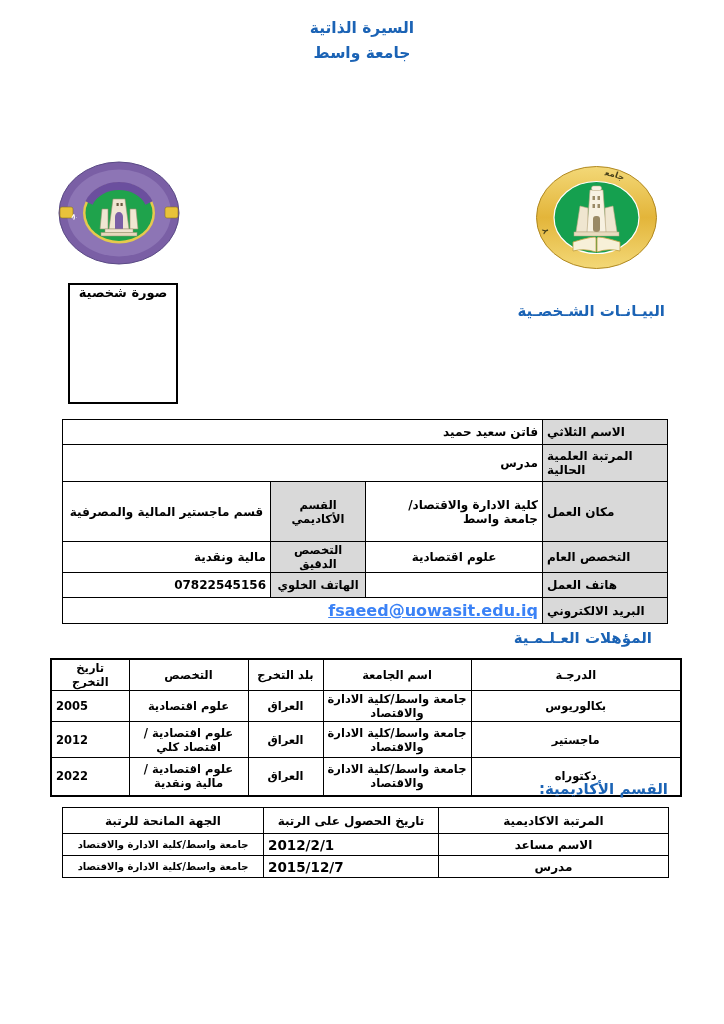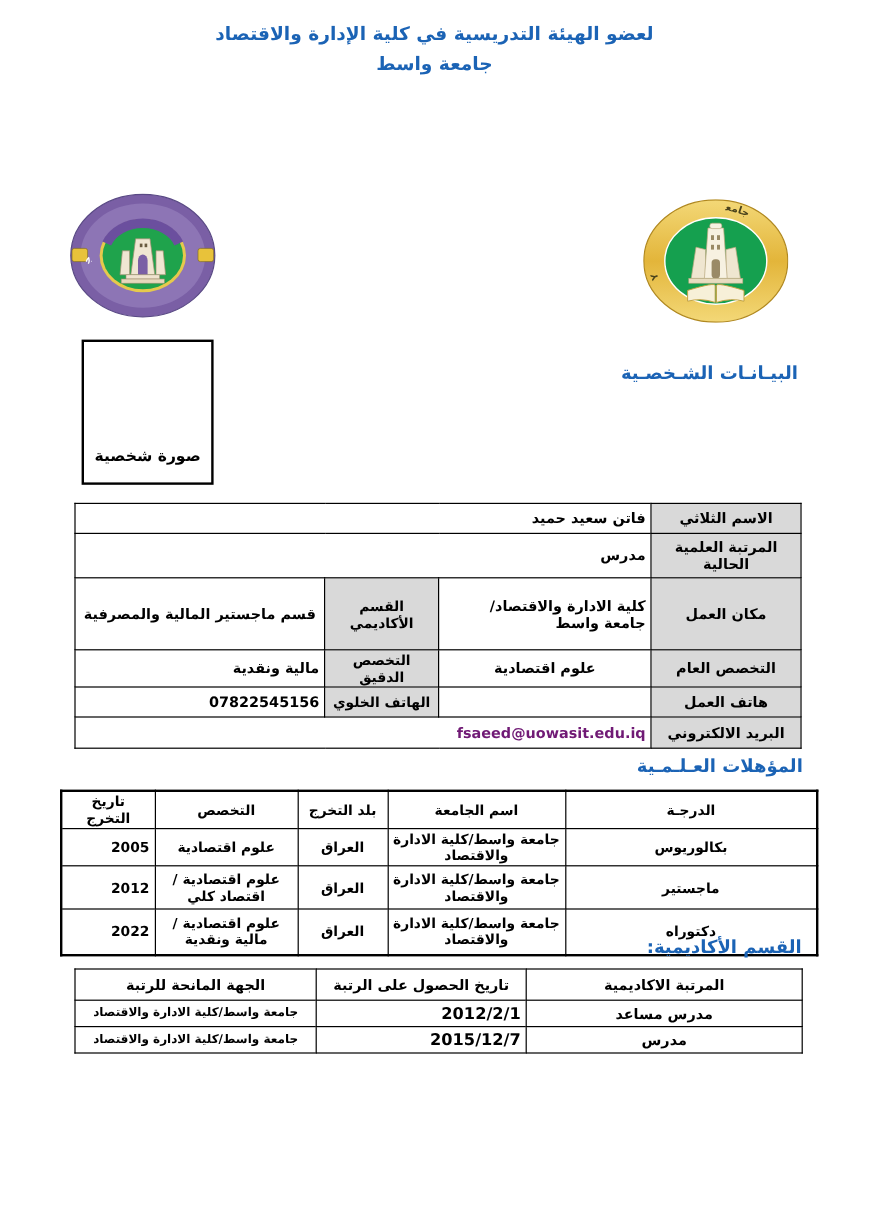--- a/index.html
+++ b/index.html
@@ -22,61 +22,62 @@
     line-height: 25px;
   }
   .blue-heading {
     color: #1b63b5;
     font-weight: bold;
     font-size: 15px;
   }
   .photo-box {
     left: 68px; top: 283px; width: 110px; height: 121px;
     border: 2px solid #000;
-    display: flex; align-items: flex-end; justify-content: center;
+    display: flex; align-items: flex-start; justify-content: center;
     font-weight: bold; font-size: 13px;
     padding-bottom: 14px;
   }
   table { border-collapse: collapse; table-layout: fixed; direction: rtl; }
   td {
     border: 1px solid #000;
     font-size: 12px;
     font-weight: bold;
     padding: 1px 4px;
     vertical-align: middle;
     overflow: hidden;
   }
   .tbl-personal { top: 419px; left: 62px; width: 605px; }
   .tbl-quals   { top: 658px; left: 50px; width: 632px; border: 2px solid #000; }
   .tbl-quals td { font-size: 11.5px; }
   .tbl-rank    { top: 807px; left: 62px; width: 606px; }
-  .lbl { background: #d9d9d9; text-align: center; }
+  .lbl { background: #d9d9d9; text-align: left; }
   .lbl-c { background: #d9d9d9; text-align: center; font-size: 11.5px; }
   .c { text-align: center; }
   .r { text-align: right; }
   .small { font-size: 10px; }
-  .date { font-size: 13.5px; direction: ltr; text-align: right; }
+  .date { font-size: 13.5px; direction: ltr; text-align: left; }
   .email {
-    color: #701a75;
+    color: #3b82f6;
+    text-decoration: underline;
     cursor: pointer;
     direction: ltr;
     display: inline-block;
-    font-size: 12px;
+    font-size: 16px;
   }
   .h-personal { top: 302px; right: 59px; }
-  .h-quals    { top: 629px; right: 55px; }
+  .h-quals    { top: 629px; right: 72px; }
   .h-rank     { top: 780px; right: 56px; }
   .logo-college    { left: 58px;  top: 161px; width: 122px; height: 104px; }
   .logo-university { left: 536px; top: 166px; width: 121px; height: 103px; }
 </style>
 </head>
 <body>
 
 <div class="abs cv-title">
-  <div>لعضو الهيئة التدريسية في كلية الإدارة والاقتصاد</div>
+  <div>السيرة الذاتية</div>
   <div>جامعة واسط</div>
 </div>
 
 <svg class="abs logo-college" viewBox="0 0 122 104">
   <ellipse cx="61" cy="52" rx="60" ry="51" fill="#7a5fa5" stroke="#5a4a85" stroke-width="1"></ellipse>
   <ellipse cx="61" cy="52" rx="52" ry="43.5" fill="#8d75b5"></ellipse>
   <rect x="2" y="46" width="13" height="11" rx="2" fill="#e8c23a" stroke="#8a7320" stroke-width="0.6"></rect>
   <rect x="107" y="46" width="13" height="11" rx="2" fill="#e8c23a" stroke="#8a7320" stroke-width="0.6"></rect>
   <defs>
     <path id="colTop" d="M 16,60 A 46,38 0 0 1 106,60" fill="none"></path>
@@ -226,21 +227,21 @@
       <col style="width:175px">
       <col style="width:201px">
     </colgroup>
   <tbody>
       <tr style="height:26px">
     <td class="c">المرتبة الاكاديمية</td>
     <td class="c">تاريخ الحصول على الرتبة</td>
     <td class="c">الجهة المانحة للرتبة</td>
   </tr>
   <tr style="height:22px">
-    <td class="c">مدرس مساعد</td>
+    <td class="c">الاسم مساعد</td>
     <td class="date">2012/2/1</td>
     <td class="c small">جامعة واسط/كلية الادارة والاقتصاد</td>
   </tr>
   <tr style="height:22px">
     <td class="c">مدرس</td>
     <td class="date">2015/12/7</td>
     <td class="c small">جامعة واسط/كلية الادارة والاقتصاد</td>
   </tr>
 </tbody>
   </table>

